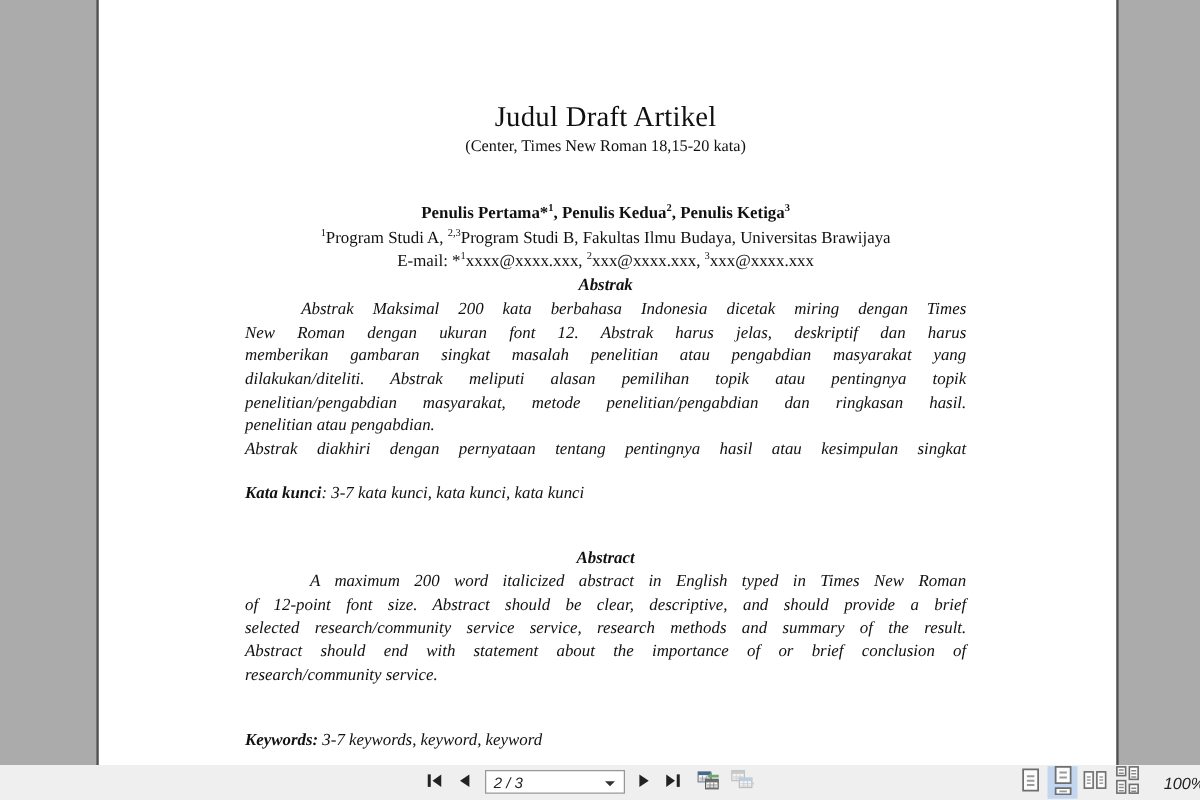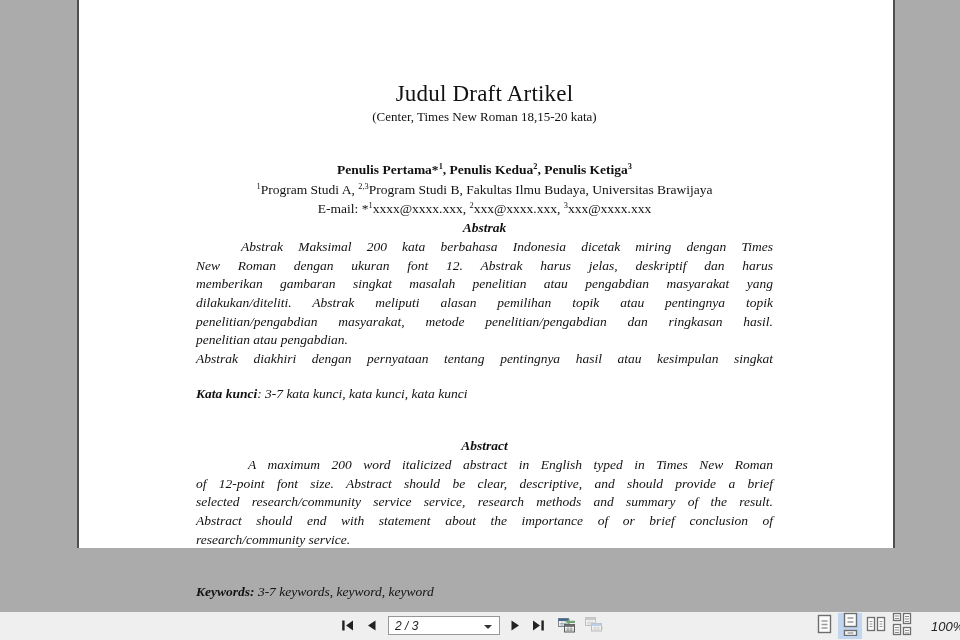--- a/index.html
+++ b/index.html
@@ -1,21 +1,21 @@
 <!DOCTYPE html>
 <html><head>
 <meta charset="utf-8">
 <style>
   * { margin:0; padding:0; box-sizing:border-box; }
   html,body { width:960px; height:640px; overflow:hidden; }
   body { background:#ababab; position:relative; font-family:"Liberation Serif","DejaVu Serif",serif; }
 
   
   .page {
-    position:absolute; left:77px; top:0; width:818px; height:548px;
+    position:absolute; left:77px; top:0; width:818px; height:612px;
     background:#ffffff; border-left:2px solid #4f4f4f; border-right:2px solid #4f4f4f;
     color:#111;
   }
   .content { position:absolute; left:117px; top:0; width:577px; }
 
   .doc-title { position:absolute; top:81px; width:100%; text-align:center;
     font-size:23px; letter-spacing:0.2px; white-space:nowrap; }
   .doc-title-note { position:absolute; top:109px; width:100%; text-align:center;
     font-size:13px; white-space:nowrap; }
 

